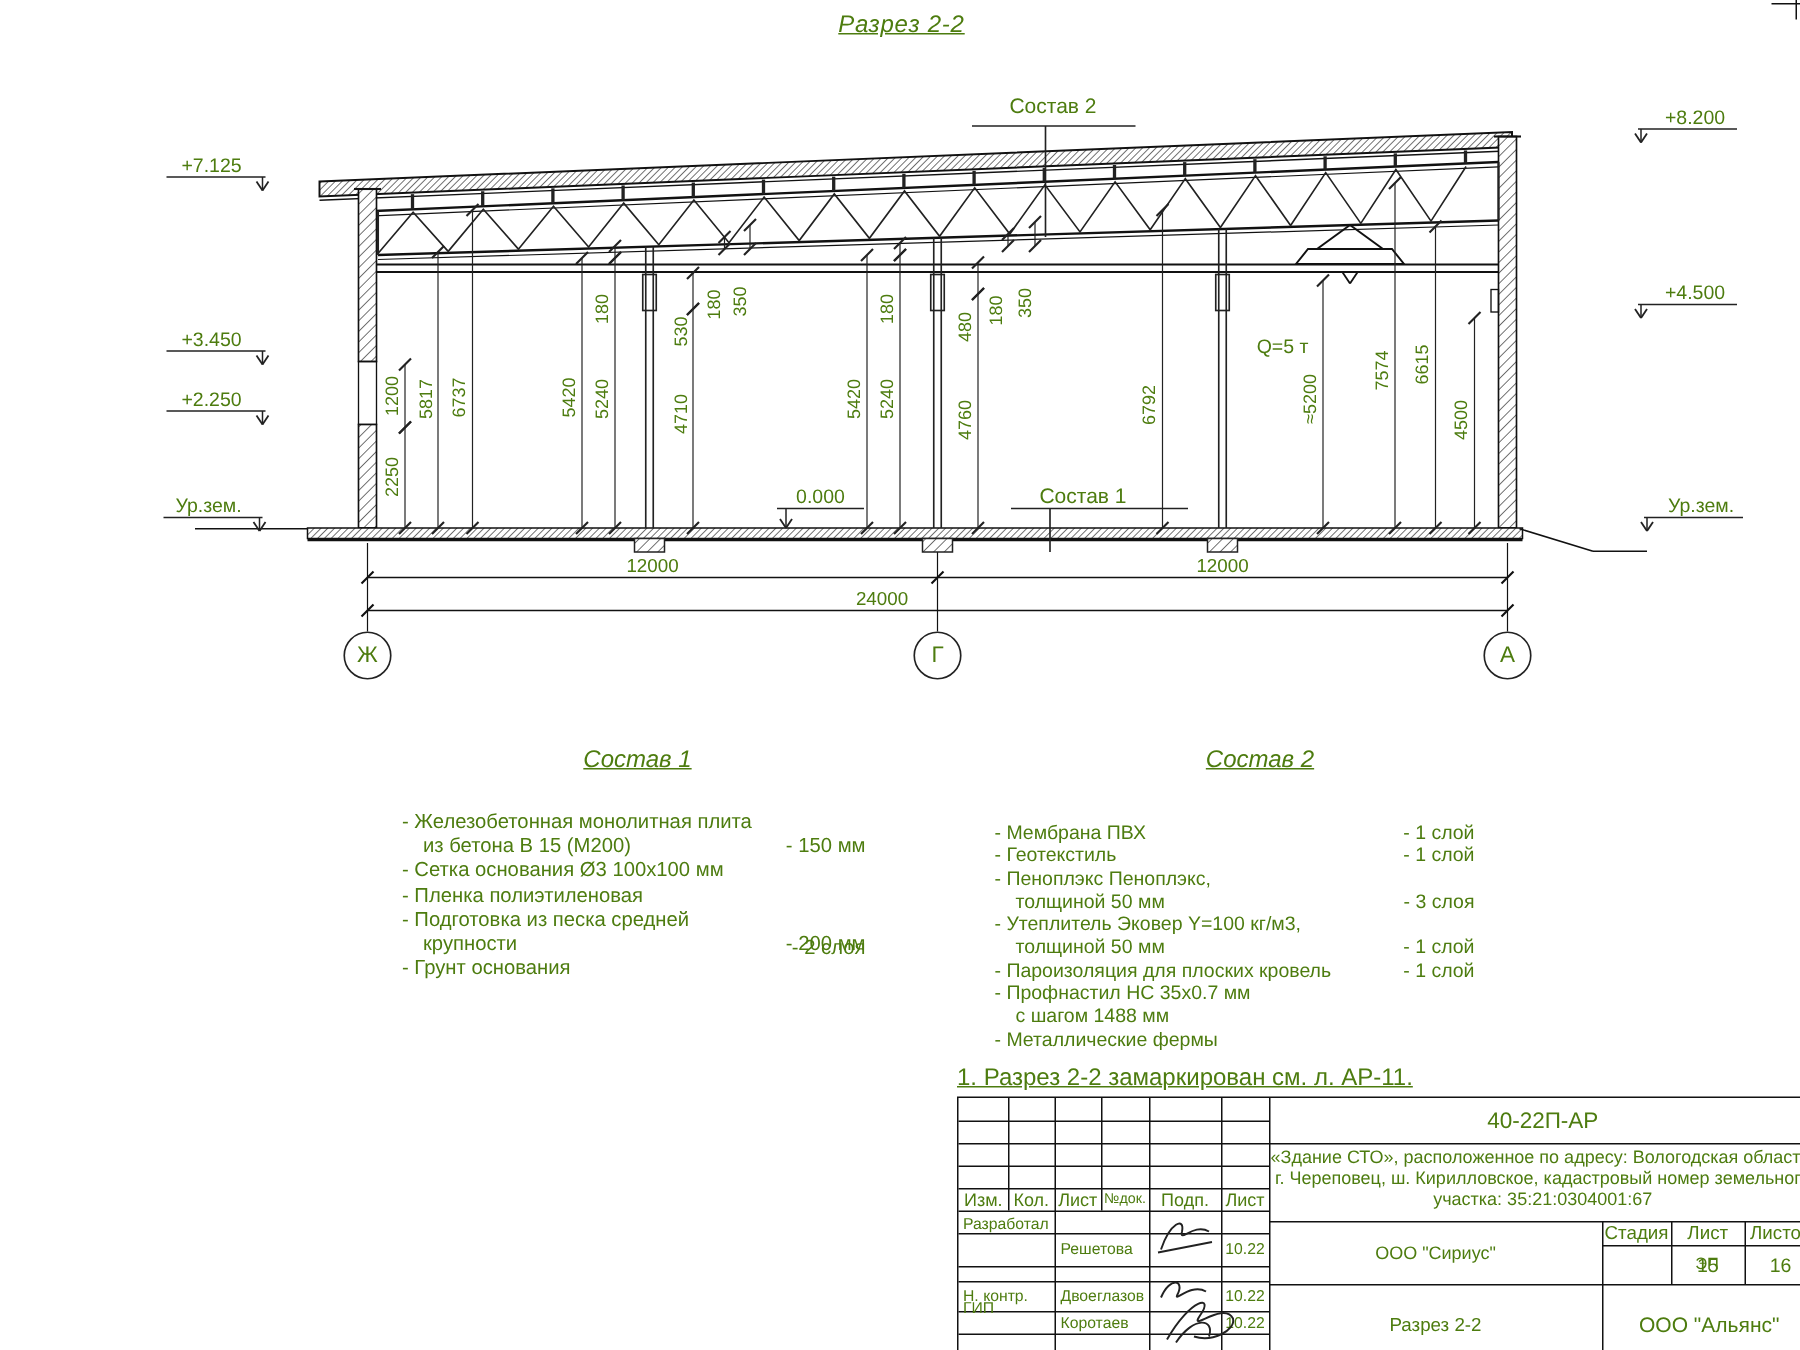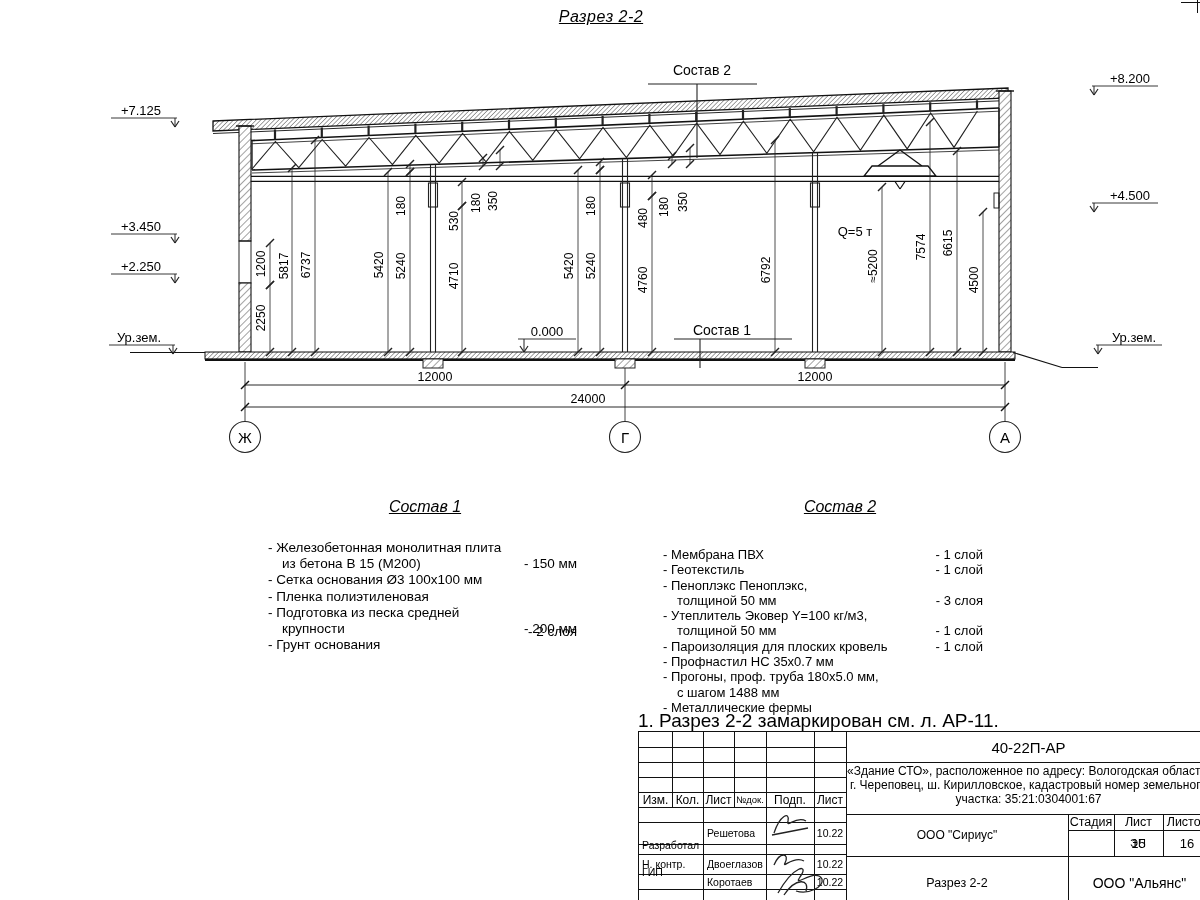--- a/index.html
+++ b/index.html
@@ -1,34 +1,34 @@
 <!DOCTYPE html>
 <html><head>
 <meta charset="utf-8">
 <style>
   html,body{margin:0;padding:0;background:#e8e8e8;}
   .page{position:relative;width:1200px;height:900px;background:#ffffff;overflow:hidden;
-        font-family:"Liberation Sans", sans-serif;color:#000000;}
+        font-family:"Liberation Sans", sans-serif;color:#4d7c0f;}
   .sheet-title{position:absolute;left:501px;top:8px;width:200px;text-align:center;
         font-size:16px;font-style:italic;text-decoration:underline;letter-spacing:.5px;}
   svg.geom{position:absolute;left:0;top:0;}
   #labels{position:absolute;left:0;top:0;width:1200px;height:900px;pointer-events:none;}
   .dim-label{position:absolute;font-size:12px;white-space:nowrap;
         transform:translate(-50%,-50%) rotate(-90deg);}
   .flat-label{position:absolute;font-size:13px;white-space:nowrap;transform:translate(-50%,-50%);}
   .callout-label{position:absolute;font-size:14px;white-space:nowrap;transform:translate(-50%,-50%);}
   .grid-letter{position:absolute;font-size:15px;white-space:nowrap;transform:translate(-50%,-50%);}
   .spec{position:absolute;}
   .spec-title{font-size:16px;font-style:italic;text-decoration:underline;text-align:center;}
   .spec-items{position:relative;}
   .spec-row{position:relative;white-space:nowrap;}
   .spec-val{position:absolute;top:0;white-space:nowrap;}
   #spec1 .spec-row{line-height:16.2px;font-size:13.5px;}
   #spec2 .spec-row{line-height:15.3px;font-size:13px;}
-  .note{position:absolute;left:638px;top:710px;font-size:19px;}
+  .note{position:absolute;left:638px;top:710px;font-size:16px;text-decoration:underline;}
   .tb{position:absolute;left:638px;top:731px;width:572px;height:180px;border:1.6px solid #111;box-sizing:border-box;}
   .tb .h{position:absolute;height:1.2px;background:#111;}
   .tb .v{position:absolute;width:1.2px;background:#111;}
   .tb .cell{position:absolute;display:flex;align-items:center;justify-content:center;
         text-align:center;white-space:nowrap;overflow:visible;}
   .tb .left{justify-content:flex-start;}
   .tb-sig{position:absolute;left:127px;top:75px;pointer-events:none;}
 </style>
 </head>
 <body>
@@ -305,21 +305,20 @@
     <div class="spec-title">Состав 2</div>
     <div class="spec-items" id="spec2-items" style="margin-top:31px;">
         <div class="spec-row"><span style="padding-left: 13px;">- Мембрана ПВХ</span><span class="spec-val" style="right: 47px;">- 1 слой</span></div>
         <div class="spec-row"><span style="padding-left: 13px;">- Геотекстиль</span><span class="spec-val" style="right: 47px;">- 1 слой</span></div>
         <div class="spec-row"><span style="padding-left: 13px;">- Пеноплэкс Пеноплэкс,</span></div>
         <div class="spec-row"><span style="padding-left: 27px;">толщиной 50 мм</span><span class="spec-val" style="right: 47px;">- 3 слоя</span></div>
         <div class="spec-row"><span style="padding-left: 13px;">- Утеплитель Эковер Y=100 кг/м3,</span></div>
         <div class="spec-row"><span style="padding-left: 27px;">толщиной 50 мм</span><span class="spec-val" style="right: 47px;">- 1 слой</span></div>
         <div class="spec-row"><span style="padding-left: 13px;">- Пароизоляция для плоских кровель</span><span class="spec-val" style="right: 47px;">- 1 слой</span></div>
         <div class="spec-row"><span style="padding-left: 13px; margin-top: 14px;">- Профнастил НС 35х0.7 мм</span></div>
-        <div class="spec-row"><span style="padding-left: 13px;">- Прогоны, проф. труба 180х5.0 мм,</span></div>
         <div class="spec-row"><span style="padding-left: 27px;">с шагом 1488 мм</span></div>
         <div class="spec-row"><span style="padding-left: 13px;">- Металлические фермы</span></div>
       </div>
   </div>
 
   <div class="note">1. Разрез 2-2 замаркирован см. л. АР-11.</div>
 
   <div class="tb">
 
     <div class="h" style="top:15px;left:0;width:207px;"></div>
@@ -346,21 +345,21 @@
     <div class="v" style="left:475px;top:82px;height:42px;"></div>
     <div class="v" style="left:524px;top:82px;height:42px;"></div>
 
     <div class="cell" style="left:0;top:60px;width:33px;height:15px;font-size:12px;">Изм.</div>
     <div class="cell" style="left:33px;top:60px;width:31px;height:15px;font-size:12px;">Кол.</div>
     <div class="cell" style="left:64px;top:60px;width:31px;height:15px;font-size:12px;">Лист</div>
     <div class="cell" style="left:95px;top:60px;width:32px;height:15px;font-size:9.5px;">№док.</div>
     <div class="cell" style="left:127px;top:60px;width:48px;height:15px;font-size:12px;">Подп.</div>
     <div class="cell" style="left:175px;top:60px;width:32px;height:15px;font-size:12px;">Лист</div>
 
-    <div class="cell left" style="left:3px;top:102px;width:61px;height:22px;font-size:10.5px;">Разработал</div>
+    <div class="cell left" style="left:3px;top:73px;width:61px;height:22px;font-size:10.5px;">Разработал</div>
     <div class="cell left" style="left:68px;top:90px;width:59px;height:22px;font-size:10.5px;">Решетова</div>
     <div class="cell" style="left:175px;top:90px;width:32px;height:22px;font-size:10.5px;">10.22</div>
     <div class="cell left" style="left:3px;top:122px;width:61px;height:20px;font-size:10.5px;">Н. контр.</div>
     <div class="cell left" style="left:68px;top:122px;width:59px;height:20px;font-size:10.5px;">Двоеглазов</div>
     <div class="cell" style="left:175px;top:122px;width:32px;height:20px;font-size:10.5px;">10.22</div>
     <div class="cell left" style="left:3px;top:132px;width:61px;height:15px;font-size:10.5px;">ГИП</div>
     <div class="cell left" style="left:68px;top:142px;width:59px;height:15px;font-size:10.5px;">Коротаев</div>
     <div class="cell" style="left:175px;top:142px;width:32px;height:15px;font-size:10.5px;">10.22</div>
 
     <div class="cell" style="left:207px;top:0;width:365px;height:30px;font-size:15px;">40-22П-АР</div>

